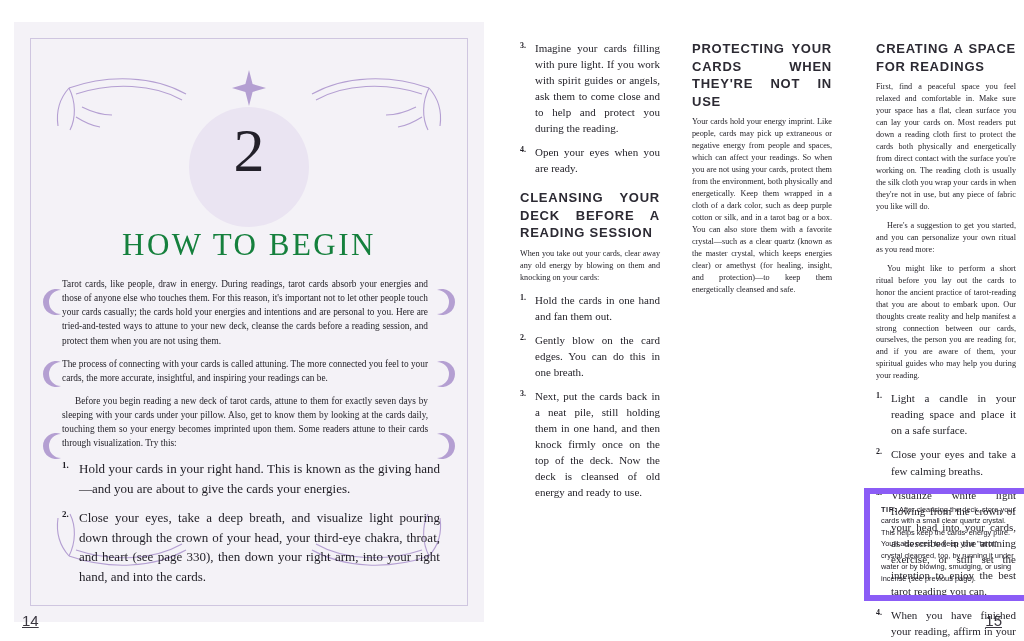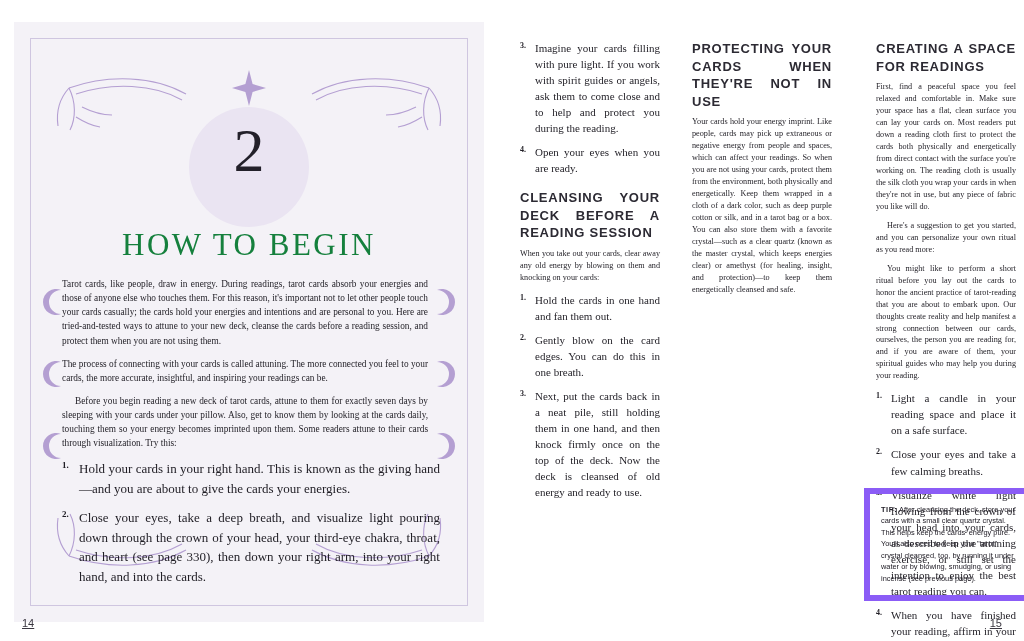--- a/index.html
+++ b/index.html
@@ -121,21 +121,21 @@
     left: 0;
     top: 0;
     font-weight: bold;
     font-size: 9px;
     color: #1f1d24;
   }
 
   .page-num {
     position: absolute;
     font-family: "Liberation Sans", sans-serif;
-    font-size: 11px;
+    font-size: 15px;
     color: #3a3740;
     text-decoration: underline;
   }
   .page-num.left { left: 22px; bottom: 12px; }
   .page-num.right { right: 22px; bottom: 12px; }
 
   
   .right-page {
     position: absolute;
     left: 520px;

